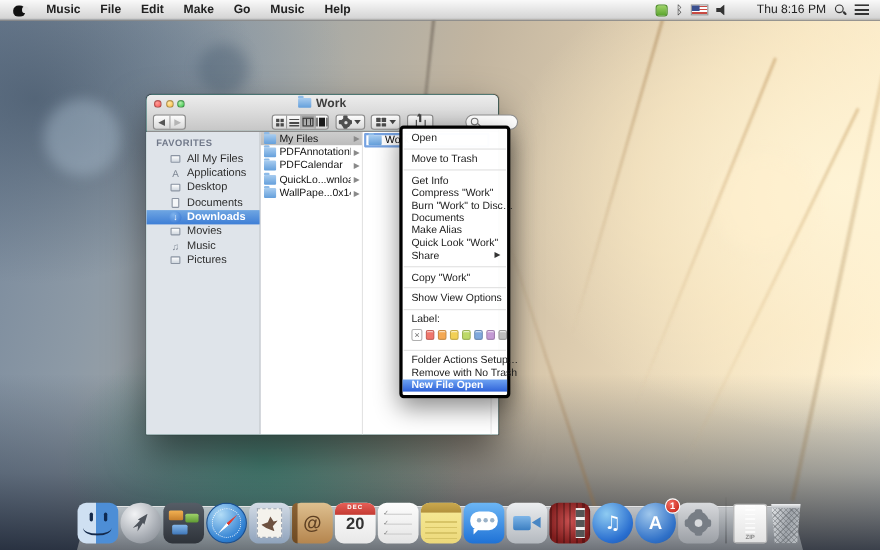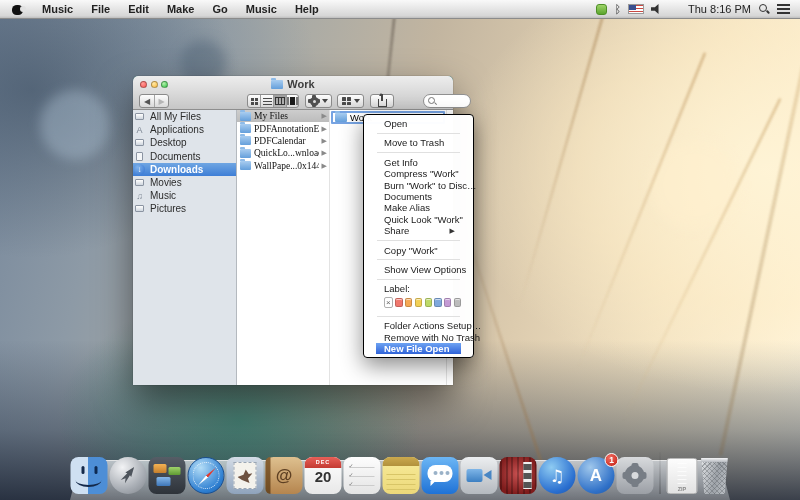--- a/index.html
+++ b/index.html
@@ -47,21 +47,21 @@
     background:repeating-linear-gradient(to bottom,#c94a42 0 1.5px,#fff 1.5px 3px); }
   .flag::before { content:""; position:absolute; left:0; top:0; width:7px; height:5px; background:#3a4f8f; }
   .speaker { width:10px; height:10px; background:#333; clip-path:polygon(0 32%,38% 32%,75% 0,75% 100%,38% 68%,0 68%); }
   .clock { white-space:nowrap;margin-left:20px; }
   .spot { position:relative; width:12px; height:12px; }
   .spot::before { content:""; position:absolute; left:1px; top:1px; width:6px; height:6px; border:1.5px solid #333; border-radius:50%; }
   .spot::after { content:""; position:absolute; left:8px; top:8px; width:4px; height:1.8px; background:#333; transform:rotate(45deg); border-radius:1px; }
   .nc { width:13px; height:10px; background:repeating-linear-gradient(to bottom,#333 0 1.6px,transparent 1.6px 4px); }
 
   
-  .fwindow { position:absolute; left:133px; top:76px; width:320px; height:309px;
+  .fwindow { position:absolute; left:133px; top:86px; width:320px; height:309px;
     border-radius:5px 5px 0 0; box-shadow:0 16px 36px rgba(0,0,0,.5), 0 0 1px rgba(0,0,0,.7);
     z-index:10; background:#0f766e; }
   .whead { position:absolute; left:0; top:0; width:100%; height:34px;
     background:linear-gradient(to bottom,#ededed,#dcdcdc 45%,#c6c6c6);
     border-radius:5px 5px 0 0; border-bottom:1px solid #8e8e8e; }
   .lights { position:absolute; left:7px; top:5px; display:flex; gap:3.5px; }
   .light { width:7px; height:7px; border-radius:50%; border:0.5px solid rgba(0,0,0,.3); }
   .lr { background:radial-gradient(circle at 35% 30%,#ff9d99,#fc5753); }
   .ly { background:radial-gradient(circle at 35% 30%,#ffe9a8,#fdbc40); }
   .lg { background:radial-gradient(circle at 35% 30%,#b7f0ae,#33c748); }
@@ -100,45 +100,45 @@
   .g-share::after { content:""; position:absolute; left:0.5px; top:-6px; border-left:2.8px solid transparent; border-right:2.8px solid transparent; border-bottom:3.5px solid #444; }
   .searchfield { position:absolute; left:290px; top:18px; width:48px; height:14px; background:#fff;
     border:1px solid #909090; border-radius:8px; display:flex; align-items:center; padding-left:4px; }
   .mag { position:relative; width:9px; height:9px; }
   .mag::before { content:""; position:absolute; left:0; top:0; width:5px; height:5px; border:1.3px solid #777; border-radius:50%; }
   .mag::after { content:""; position:absolute; left:6px; top:6px; width:3px; height:1.4px; background:#777; transform:rotate(45deg); }
 
   .wbody { position:absolute; left:0; top:34px; width:100%; height:275px; background:#fff; overflow:hidden; }
   .sidebar { position:absolute; left:0; top:0; width:104px; height:100%; background:#dfe4ea; border-right:1px solid #b4b9bf; }
   .sb-head { padding:5px 0 3px 9px; font-size:8.5px; font-weight:bold; color:#71798a; letter-spacing:.4px; }
-  .sb-item { height:13.2px; display:flex; align-items:center; gap:5px; padding-left:1px; font-size:10px; color:#2c2c2c; }
+  .sb-item { height:13.2px; display:flex; align-items:center; gap:5px; padding-left:21px; font-size:10px; color:#2c2c2c; }
   .sb-item.sel { background:linear-gradient(#6fa,#6ea5e2 2%, #3e7ed6); color:#fff; font-weight:bold; }
   .sb-ic { width:11px; height:11px; display:flex; align-items:center; justify-content:center; font-size:9px; color:#7e8794; flex:0 0 11px; }
   .sb-rect { width:9px; height:7px; border:1px solid #8b94a2; border-radius:1px; background:linear-gradient(#fff,#cfd6de); }
   .sb-page { width:7px; height:9px; border:1px solid #8b94a2; border-radius:1px; background:#f4f6f8; }
   .dl-circle { width:11px; height:11px; border-radius:50%; background:radial-gradient(circle at 35% 30%,#7fb3ec,#2e6fd0); color:#fff; font-size:8px; line-height:11px; text-align:center; font-weight:bold; }
   .sb-item.sel .sb-ic { color:#e8f0fa; }
 
   .cols { position:absolute; left:104px; top:0; right:0; height:100%; }
   .col { position:absolute; top:0; height:100%; border-right:1px solid #e3e3e3; background:#fff; }
   .col1 { left:0; width:93px; }
   .col2 { left:93px; width:117px; }
   .col3 { left:210px; right:0; border-right:none; }
-  .row { height:12.4px; display:flex; align-items:center; gap:3px; padding:0 2px 0 3px; font-size:9.5px; color:#111; white-space:nowrap;font-family:Liberation Serif, serif; }
+  .row { height:12.4px; display:flex; align-items:center; gap:3px; padding:0 2px 0 3px; font-size:9.5px; color:#111; white-space:nowrap; }
   .row .fold { flex:0 0 11px; }
   .row .lbl { overflow:hidden; text-overflow:clip; flex:1; }
   .row .dis { color:#8a8a8a; font-size:7px; }
   .row.graysel { background:linear-gradient(#cdcdcd,#bcbcbc); }
   .focusrow { position:absolute; left:1px; top:1px; right:1px; height:13px; border:2px solid #76a3e2; border-radius:1px;
     display:flex; align-items:center; gap:3px; padding:0 2px; font-size:9.5px; background:#fff; }
 
   
-  .ctxmenu { position:absolute; left:363px; top:114px; width:111px; z-index:40;
-    background:rgba(255,255,255,.98); border:1px solid #000000; border-radius:4px;
-    box-shadow:0 8px 22px rgba(0,0,0,.45); padding:3px 12px; font-size:9.5px; color:#1a1a1a; }
+  .ctxmenu { position:absolute; left:363px; top:114px; width:101px; z-index:40;
+    background:rgba(255,255,255,.98); border:3px solid #000000; border-radius:4px;
+    box-shadow:0 8px 22px rgba(0,0,0,.45); padding:3px 0; font-size:9.5px; color:#1a1a1a; }
   .cm-item { height:11.4px; line-height:11.4px; padding-left:8px; white-space:nowrap; position:relative; }
   .cm-item .sub { position:absolute; right:6px; top:0; font-size:7px; color:#333; }
   .cm-sep { height:1px; background:#e0e0e0; margin:3.5px 1px; }
   .cm-label-row { display:flex; align-items:center; gap:2.5px; padding:2px 0 3px 8px; }
   .sw-x { width:11px; height:11px; border:1px solid #b0b0b0; border-radius:2px; background:#fff; color:#666;
     font-size:8px; line-height:10px; text-align:center; }
   .sw { width:9px; height:9px; border-radius:2px; border:1px solid rgba(0,0,0,.18);
     box-shadow:inset 0 1px 0 rgba(255,255,255,.6); }
   .cm-item.hl { background:linear-gradient(#6ea3f2,#2f63d9); color:#fff; font-weight:bold; }
 
@@ -313,20 +313,21 @@
         <div class="g-share"></div>
       </div>
       <div class="searchfield">
         <div class="mag"></div>
       </div>
     </div>
 
     <div class="wbody">
 
       <div class="sidebar">
+        <div class="sb-head">FAVORITES</div>
         <div class="sb-item">
           <span class="sb-ic">
               <span class="sb-rect"></span>
             </span>
           <span>All My Files</span>
         </div>
         <div class="sb-item">
           <span class="sb-ic">A</span>
           <span>Applications</span>
         </div>

